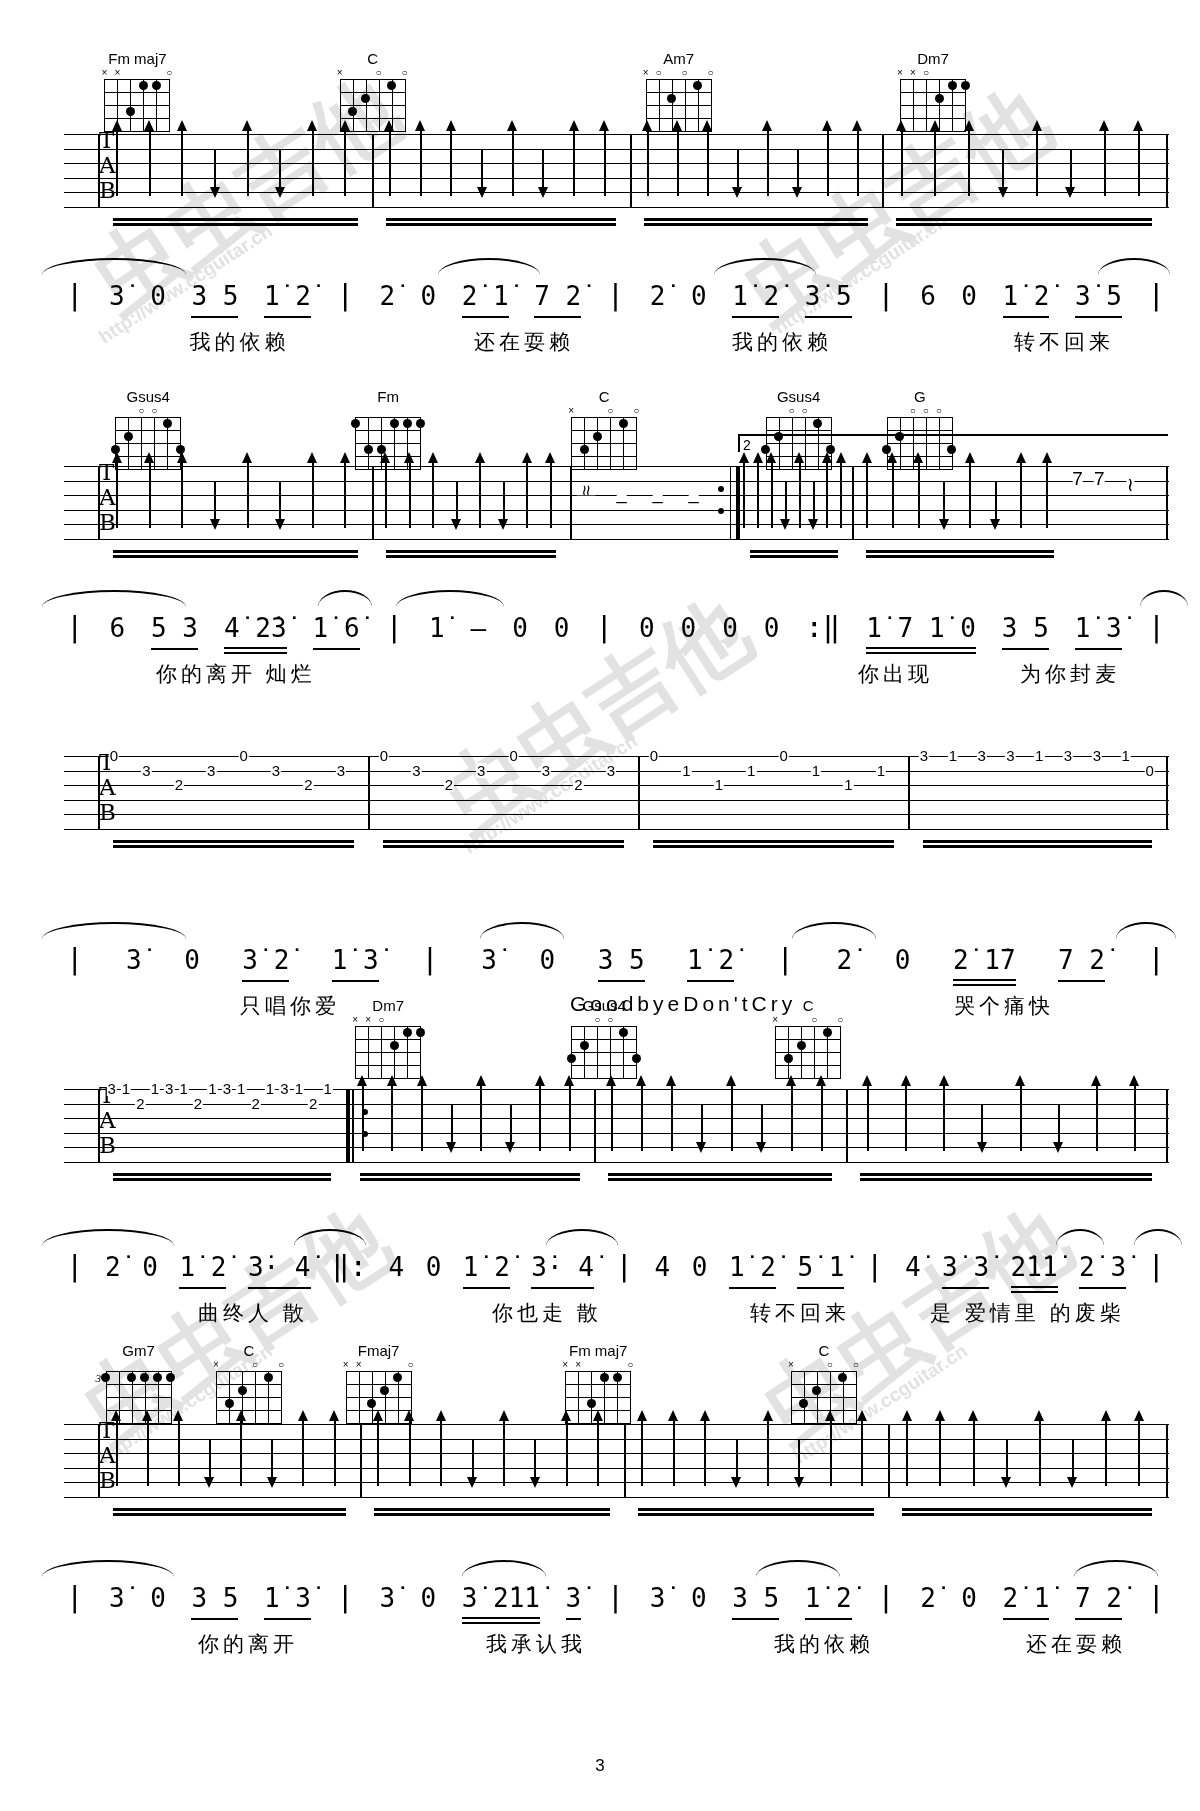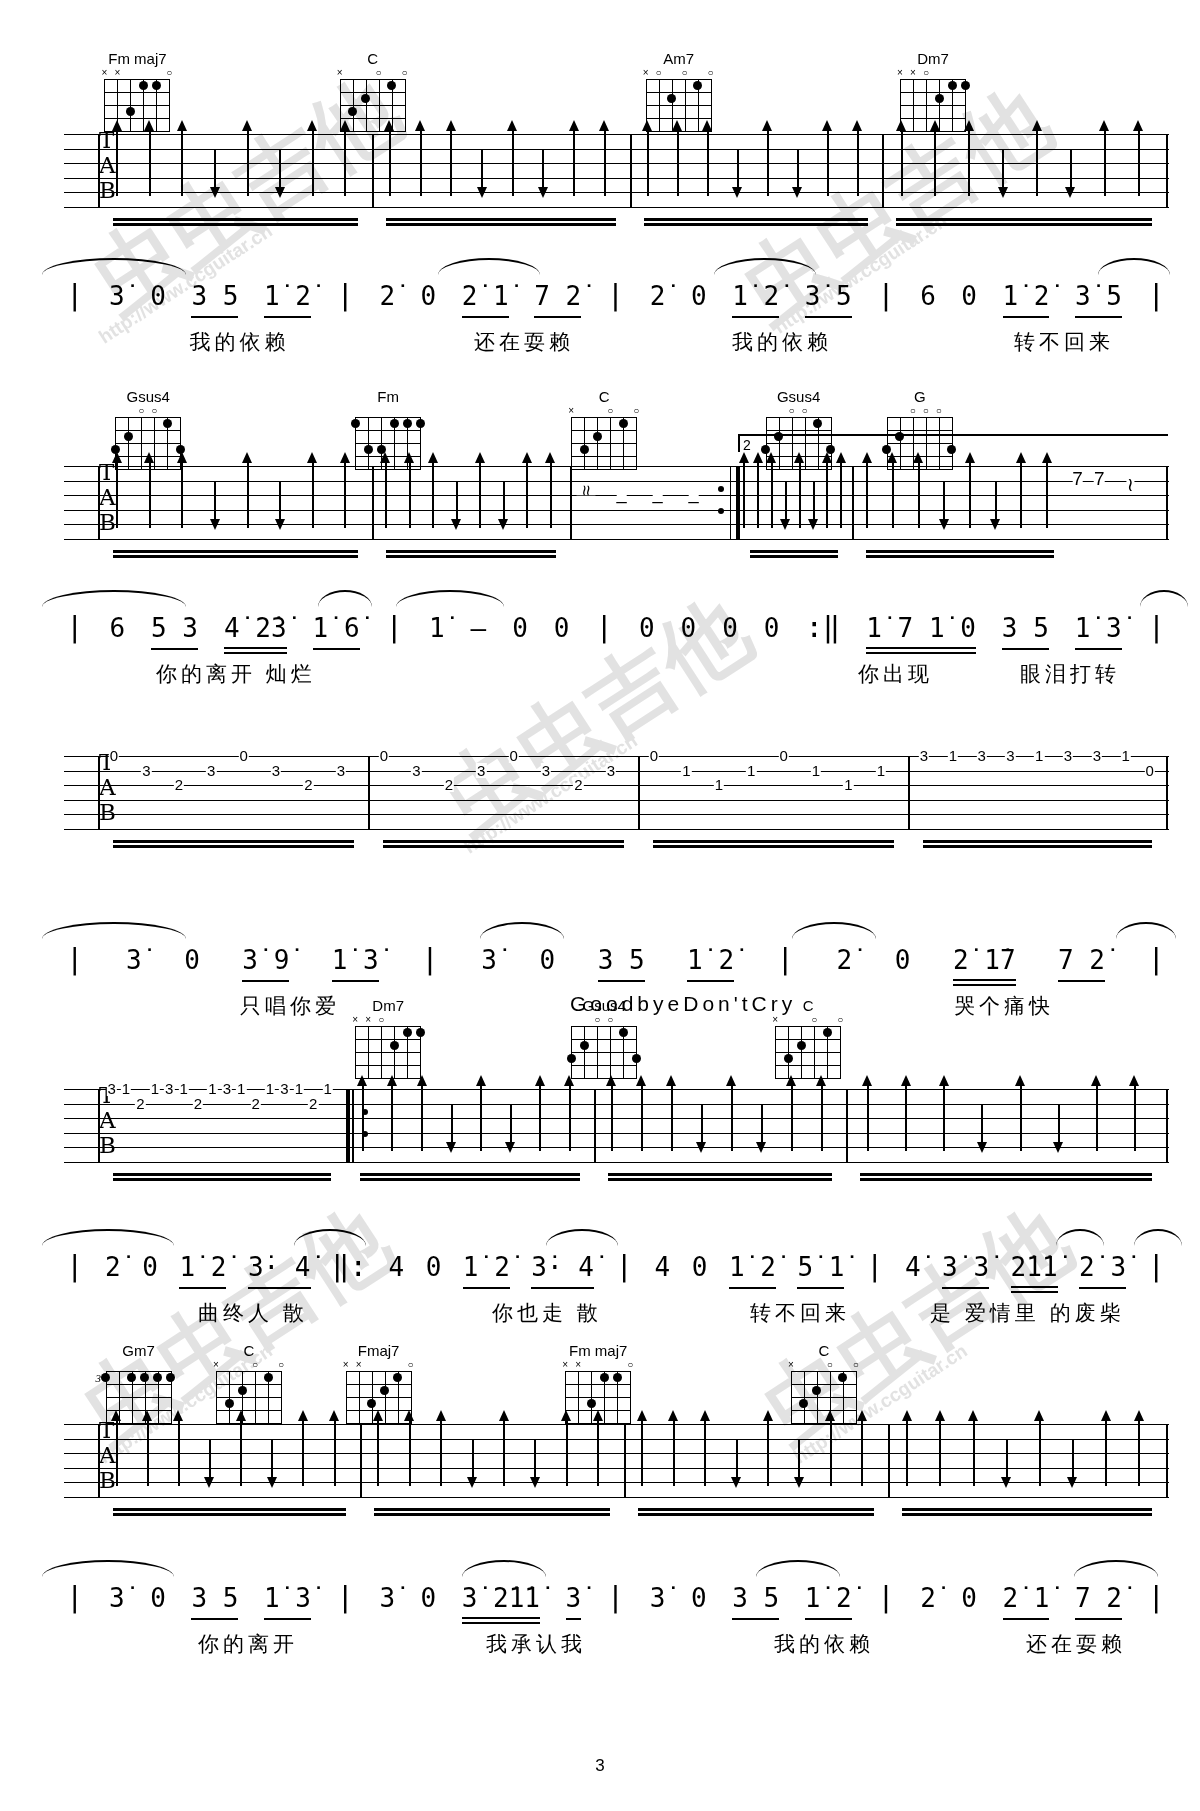--- a/index.html
+++ b/index.html
@@ -363,21 +363,21 @@
         <span class="g u1">3 5</span>
         <span class="g u1">1̇ 3̇</span>
         <span class="bar">|</span>
       </div>
       <div class="arc" style="left: 3.5%; width: 12%; top: 222px;"></div>
       <div class="arc" style="left: 26.5%; width: 4.5%; top: 222px;"></div>
       <div class="arc" style="left: 33%; width: 9%; top: 222px;"></div>
       <div class="arc" style="left: 95%; width: 4%; top: 222px;"></div>
       <div class="lyr" style="left: 13%; top: 292px;">你的离开 灿烂</div>
       <div class="lyr" style="left: 71.5%; top: 292px;">你出现</div>
-      <div class="lyr" style="left: 85%; top: 292px;">眼泪打转</div>
+      <div class="lyr" style="left: 85%; top: 292px;">为你封麦</div>
     </div>
     <div class="sys" style="top: 700px; height: 310px;">
       <div class="staff" style="top: 56px;">
         <div class="sline" style="top: 0px;"></div>
         <div class="sline" style="top: 14.6px;"></div>
         <div class="sline" style="top: 29.2px;"></div>
         <div class="sline" style="top: 43.8px;"></div>
         <div class="sline" style="top: 58.4px;"></div>
         <div class="sline" style="top: 73px;"></div>
         <span class="tabL" style="top: -5px;">T</span>
@@ -427,21 +427,21 @@
         <div class="beam" style="left: 31.9%; width: 20.1%; top: 89px;"></div>
         <div class="beam" style="left: 54.4%; width: 20.1%; top: 84px;"></div>
         <div class="beam" style="left: 54.4%; width: 20.1%; top: 89px;"></div>
         <div class="beam" style="left: 76.9%; width: 19.1%; top: 84px;"></div>
         <div class="beam" style="left: 76.9%; width: 19.1%; top: 89px;"></div>
       </div>
       <div class="jp" style="top: 240px;">
         <span class="bar">|</span>
         <span class="g">3̇</span>
         <span class="g">0</span>
-        <span class="g u1">3̇ 9̇</span>
+        <span class="g u1">3̇ 2̇</span>
         <span class="g u1">1̇ 3̇</span>
         <span class="bar">|</span>
         <span class="g">3̇</span>
         <span class="g">0</span>
         <span class="g u1">3 5</span>
         <span class="g u1">1̇ 2̇</span>
         <span class="bar">|</span>
         <span class="g">2̇</span>
         <span class="g">0</span>
         <span class="g u2">2̇ 1̇7</span>

